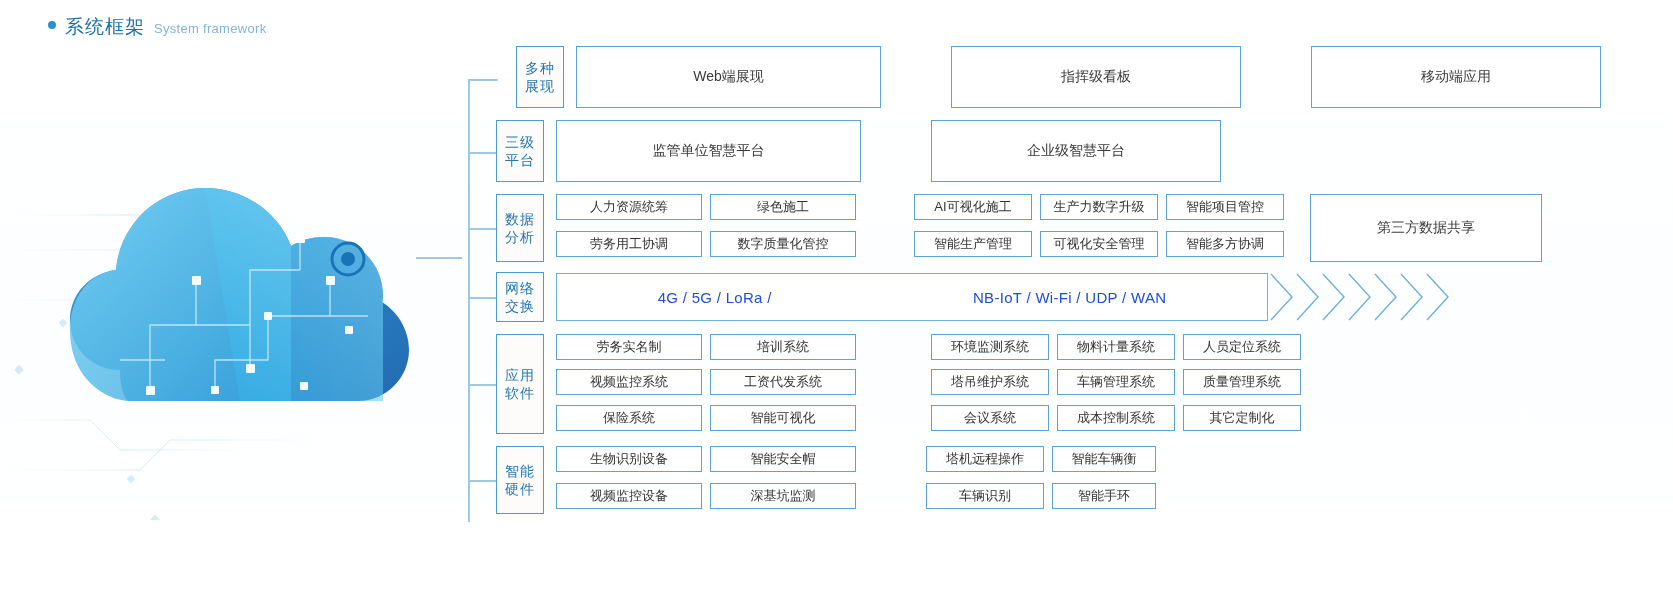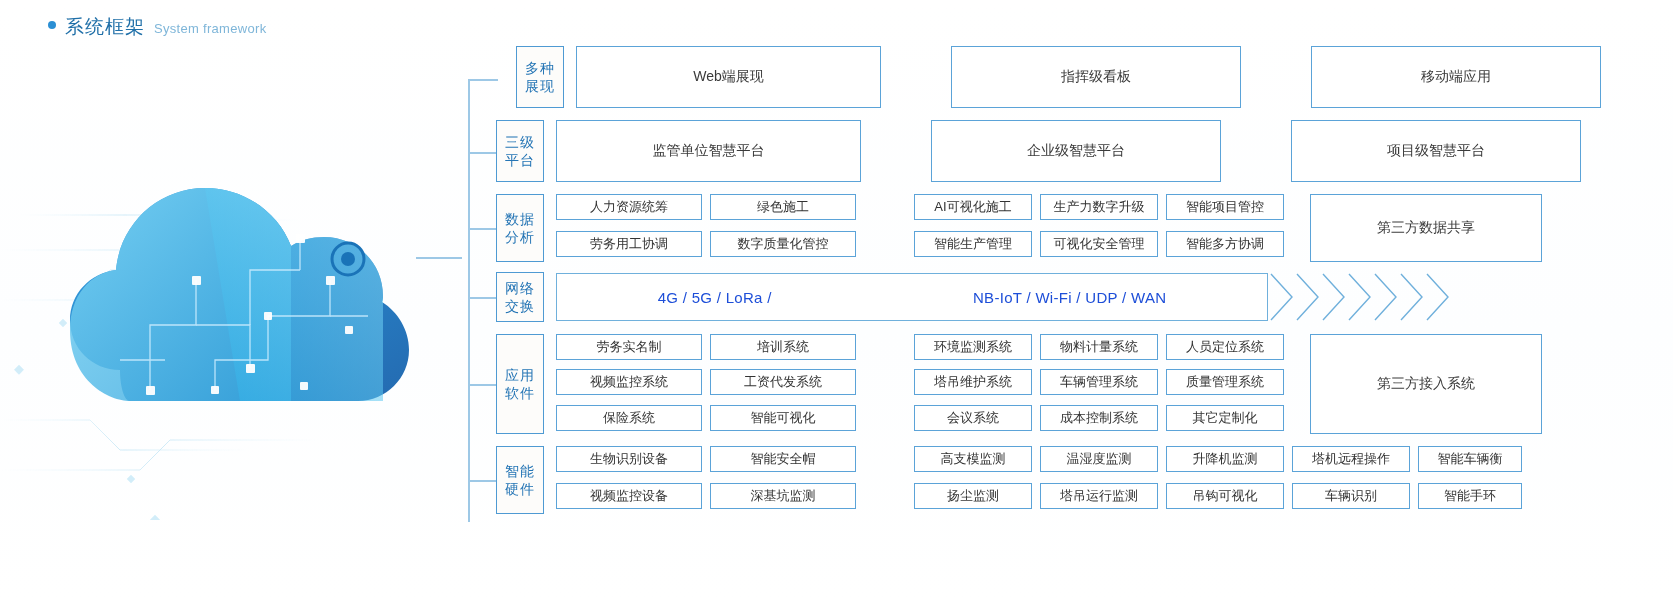--- a/index.html
+++ b/index.html
@@ -222,21 +222,20 @@
 
     <div class="row" id="row-platform" style="left:36px;width:1074px">
       <div class="row-inner">
         <div class="rowlabel">
           <span>三级</span>
           <span>平台</span>
         </div>
         <div class="rowbody" style="gap:70px">
           <div class="bigbox" style="width:305px">监管单位智慧平台</div>
           <div class="bigbox" style="width:290px">企业级智慧平台</div>
-          <div class="bigbox" style="width:290px">项目级智慧平台</div>
         </div>
       </div>
     </div>
 
     <div class="row" id="row-data" style="left:36px;width:1074px">
       <div class="row-inner">
         <div class="rowlabel">
           <span>数据</span>
           <span>分析</span>
         </div>
@@ -297,66 +296,57 @@
         </div>
       </div>
     </div>
 
     <div class="row" id="row-app" style="left:36px;width:1074px">
       <div class="row-inner">
         <div class="rowlabel">
           <span>应用</span>
           <span>软件</span>
         </div>
-        <div class="rowbody" style="gap:0">
+        <div class="rowbody" style="gap:17px">
           <div class="grid2" style="grid-template-rows:1fr 1fr 1fr;grid-template-columns:146px 146px;margin-right:58px">
             <div class="chip">劳务实名制</div>
             <div class="chip">视频监控系统</div>
             <div class="chip">保险系统</div>
             <div class="chip">培训系统</div>
             <div class="chip">工资代发系统</div>
             <div class="chip">智能可视化</div>
           </div>
           <div class="grid2" style="grid-template-rows:1fr 1fr 1fr;grid-template-columns:118px 118px 118px;margin-right:12px">
             <div class="chip">环境监测系统</div>
             <div class="chip">塔吊维护系统</div>
             <div class="chip">会议系统</div>
             <div class="chip">物料计量系统</div>
             <div class="chip">车辆管理系统</div>
             <div class="chip">成本控制系统</div>
             <div class="chip">人员定位系统</div>
             <div class="chip">质量管理系统</div>
             <div class="chip">其它定制化</div>
           </div>
-          <div class="thirdparty" style="width:232px">第三方接入系统</div>
         </div>
       </div>
     </div>
 
     <div class="row" id="row-hw" style="left:36px;width:1074px">
       <div class="row-inner">
         <div class="rowlabel">
           <span>智能</span>
           <span>硬件</span>
         </div>
-        <div class="rowbody" style="gap:0">
+        <div class="rowbody" style="gap:12px">
           <div class="grid2" style="grid-template-rows:1fr 1fr;grid-template-columns:146px 146px;margin-right:58px">
             <div class="chip">生物识别设备</div>
             <div class="chip">视频监控设备</div>
             <div class="chip">智能安全帽</div>
             <div class="chip">深基坑监测</div>
           </div>
-          <div class="grid2" style="grid-template-rows:1fr 1fr;grid-template-columns:118px 118px 118px;margin-right:8px">
-            <div class="chip">高支模监测</div>
-            <div class="chip">扬尘监测</div>
-            <div class="chip">温湿度监测</div>
-            <div class="chip">塔吊运行监测</div>
-            <div class="chip">升降机监测</div>
-            <div class="chip">吊钩可视化</div>
-          </div>
           <div class="grid2" style="grid-template-rows:1fr 1fr;grid-template-columns:118px 104px">
             <div class="chip">塔机远程操作</div>
             <div class="chip">车辆识别</div>
             <div class="chip">智能车辆衡</div>
             <div class="chip">智能手环</div>
           </div>
         </div>
       </div>
     </div>
 

